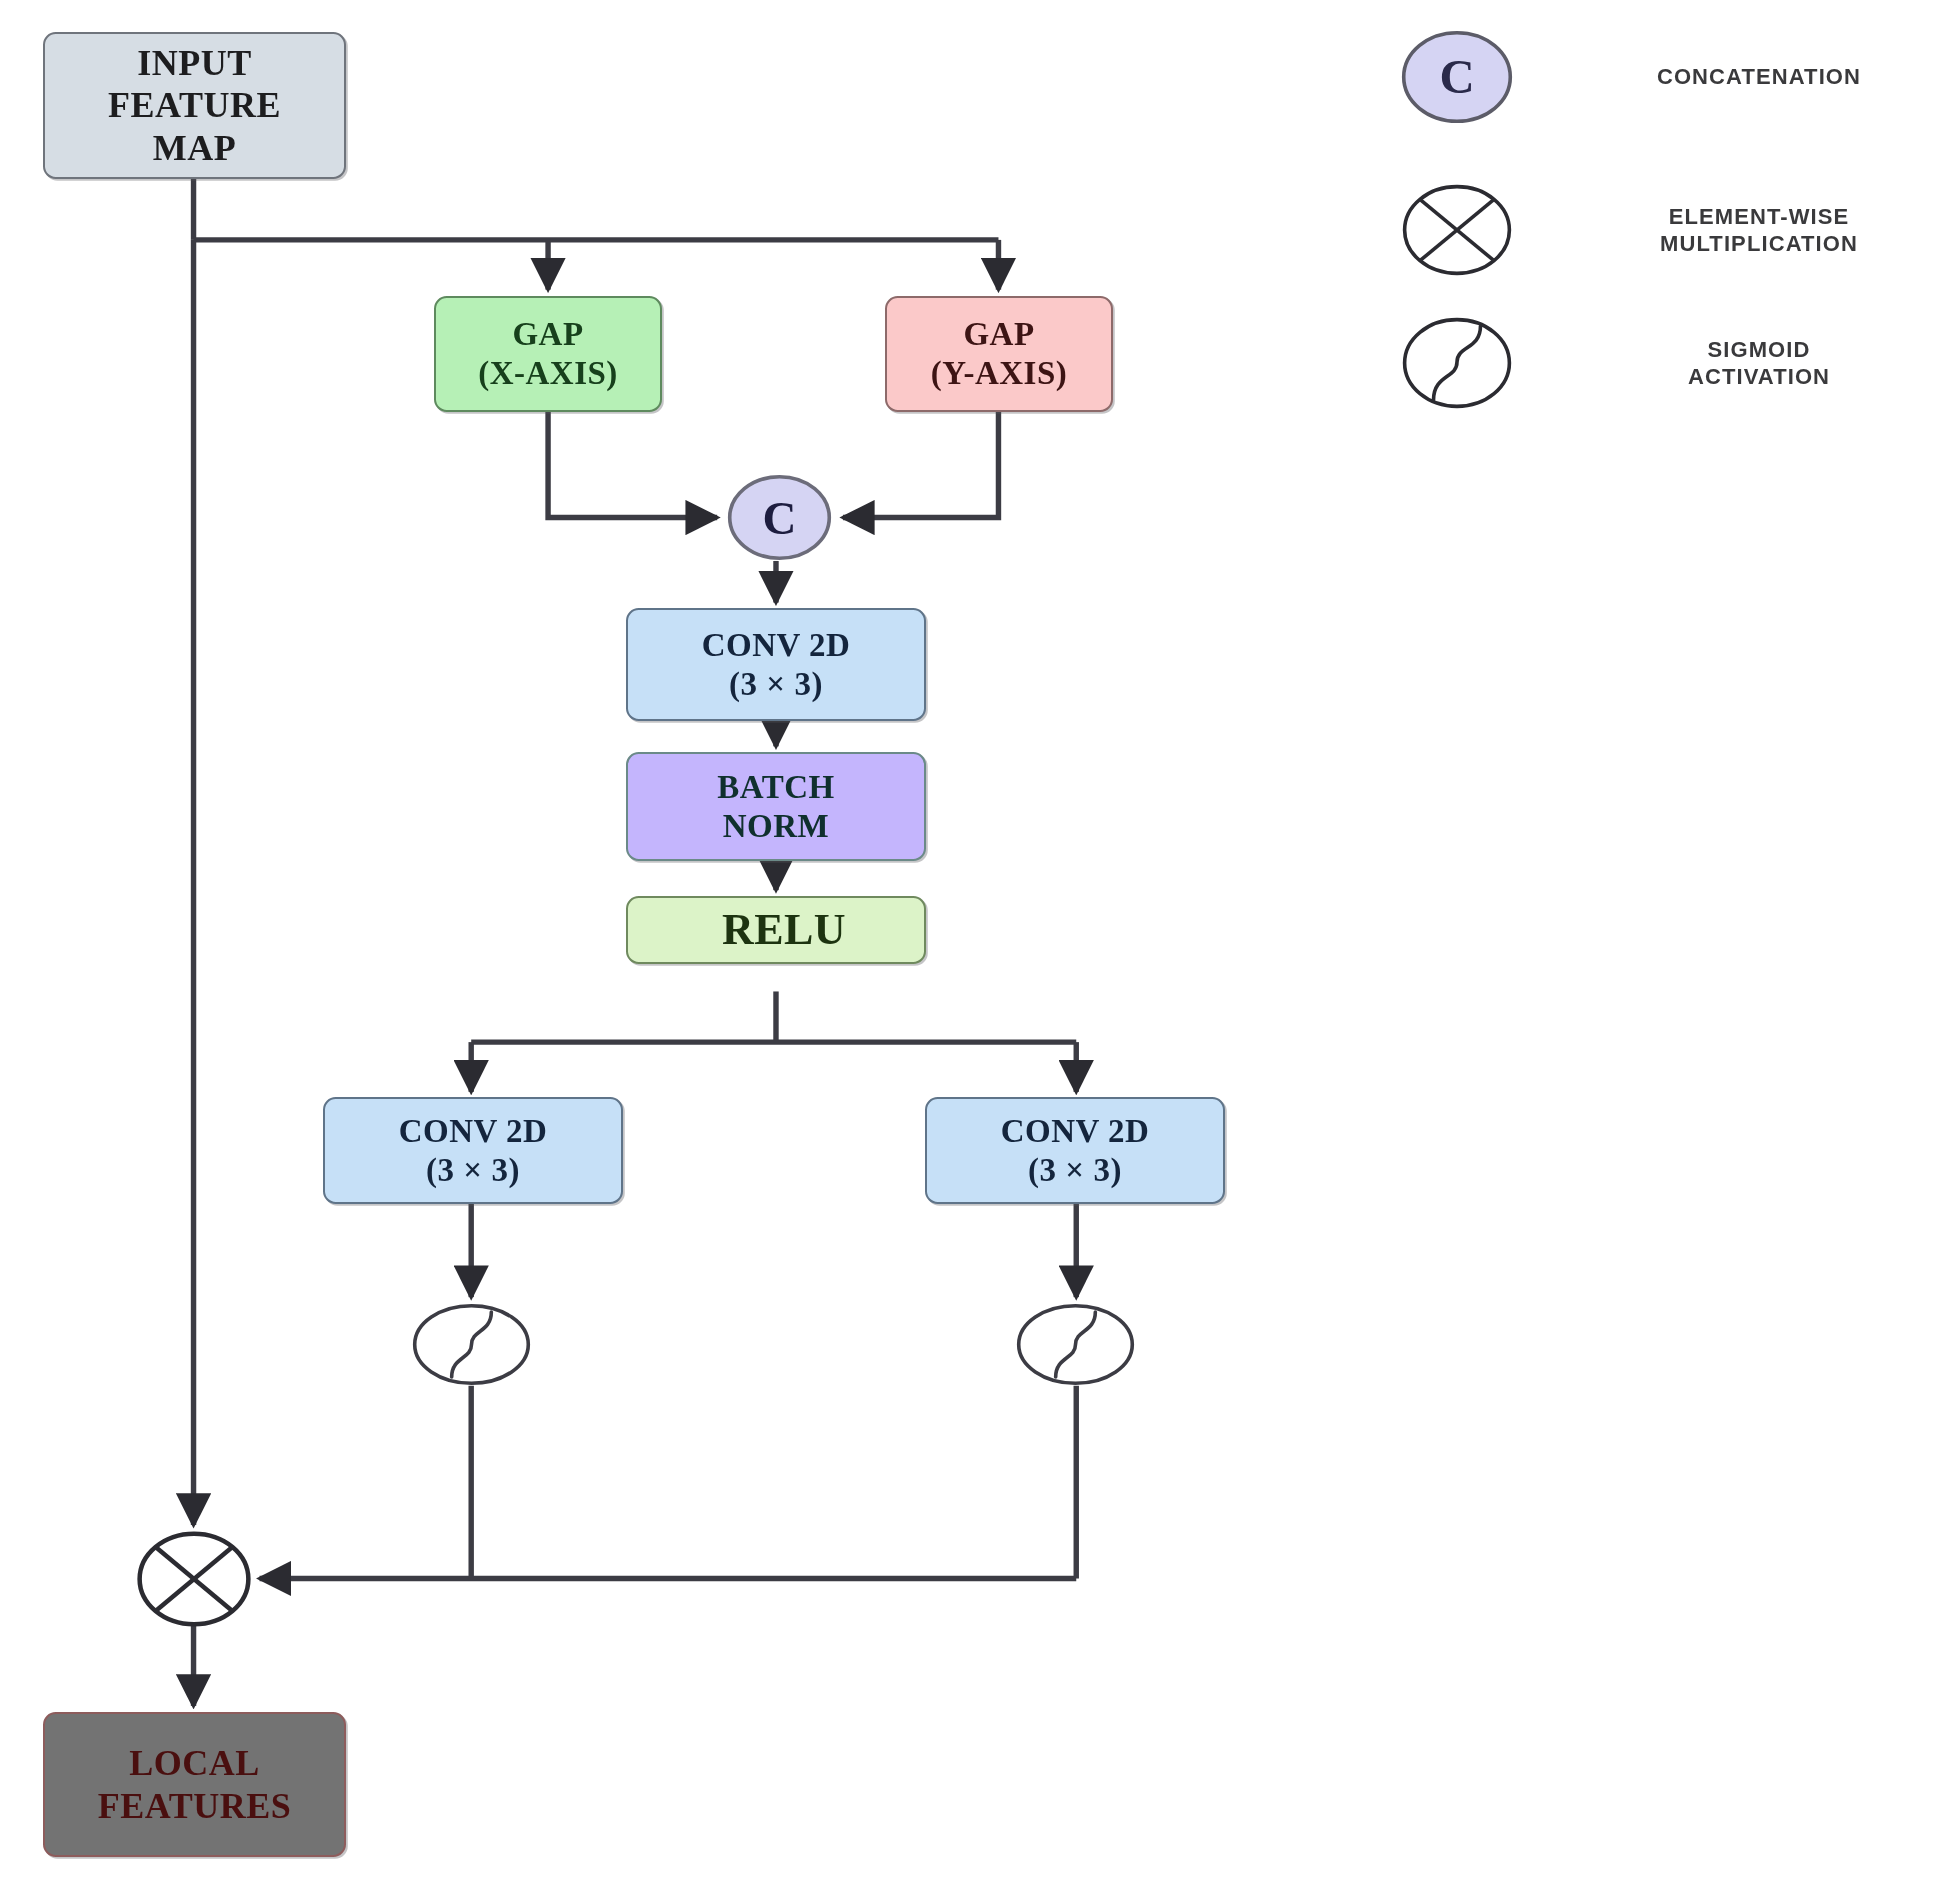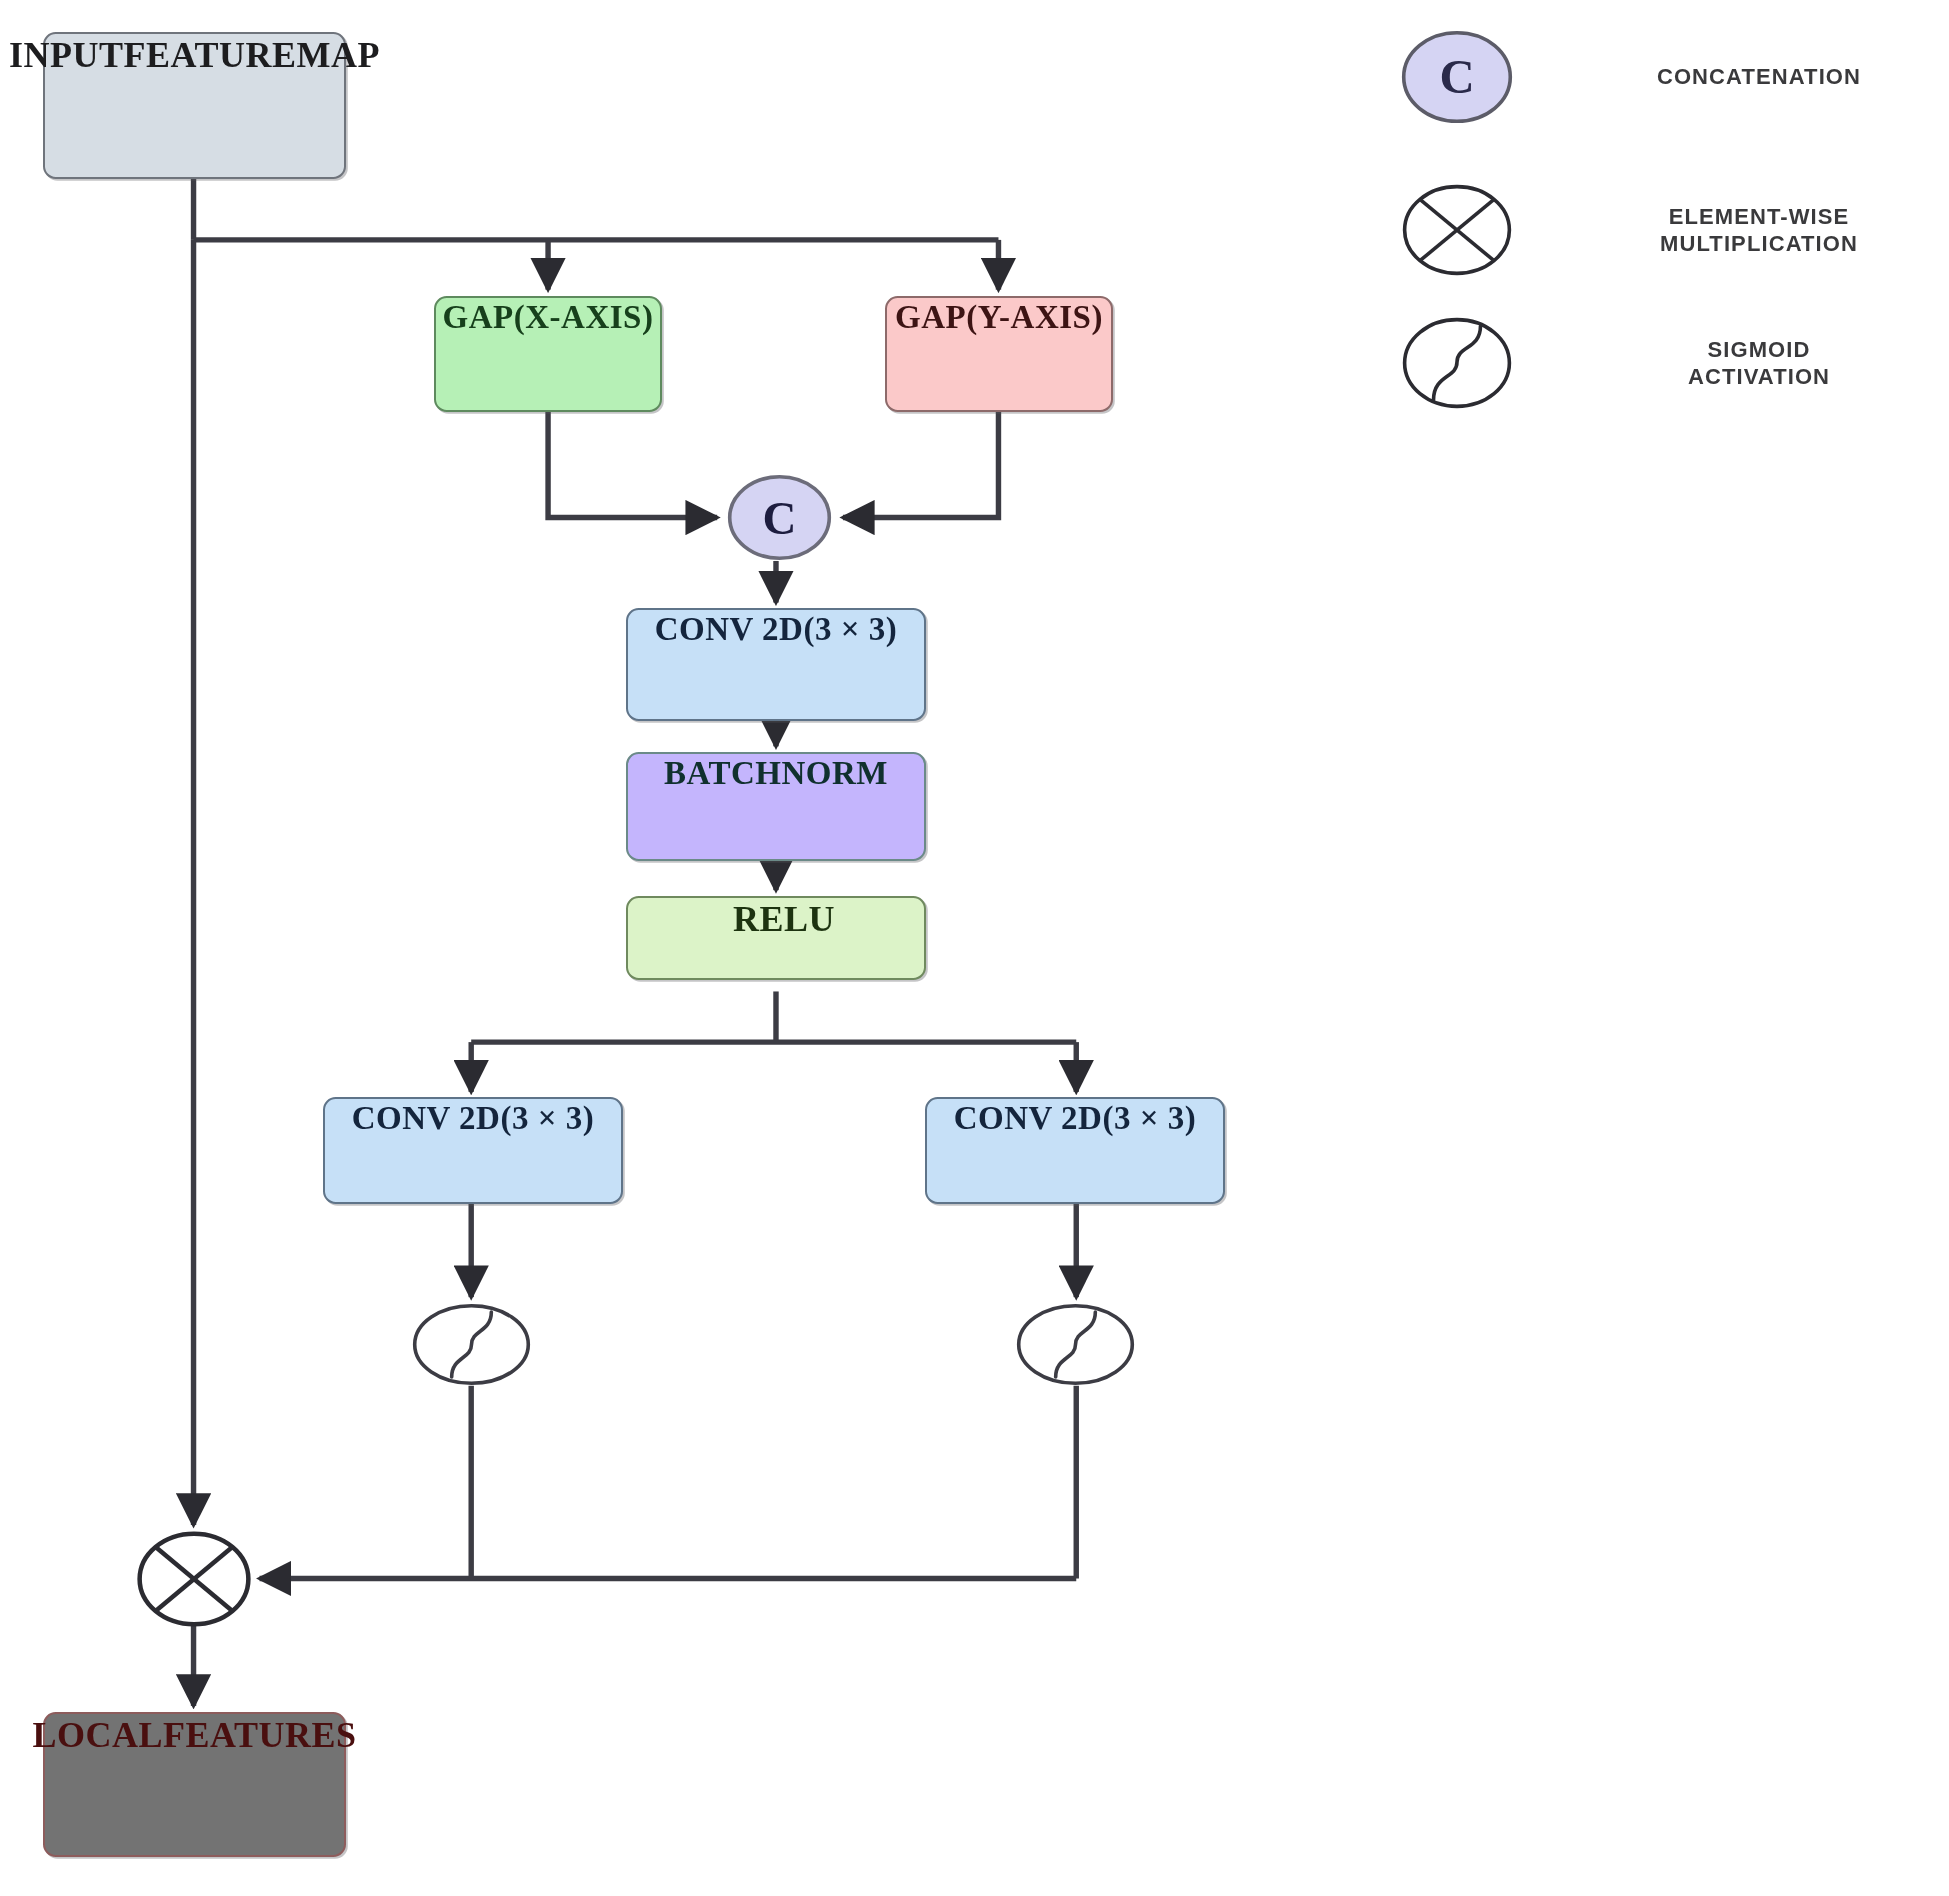--- a/index.html
+++ b/index.html
@@ -19,22 +19,22 @@
     left: 0;
     top: 0;
     width: 1949px;
     height: 1897px;
   }
   .node-box {
     position: absolute;
     box-sizing: border-box;
     border-radius: 12.7px;
     display: flex;
-    flex-direction: row;
-    align-items: flex-start;
+    flex-direction: column;
+    align-items: center;
     justify-content: center;
     text-align: center;
     font-weight: bold;
     letter-spacing: 0.5px;
     line-height: 1.18;
     box-shadow: 1.8px 1.8px 0 rgba(90,90,95,0.35);
   }
   .node-box .l1, .node-box .l2 {
     display: block;
     white-space: nowrap;
@@ -135,21 +135,21 @@
   <div class="node-box" style="left:626px; top:608px; width:300px; height:113px; background:#c6e0f7; border:2.7px solid #5f7489; color:#14253d; font-size:33px;">
     <span class="l1">CONV 2D</span>
     <span class="l2">(3 × 3)</span>
   </div>
 
   <div class="node-box" style="left:626px; top:752px; width:300px; height:109px; background:#c4b5fd; border:2.7px solid #6b8a88; color:#10302e; font-size:33px;">
     <span class="l1">BATCH</span>
     <span class="l2">NORM</span>
   </div>
 
-  <div class="node-box" style="left:626px; top:896px; width:300px; height:84px; background:#dcf3c8; border:2.7px solid #6f8a5e; color:#1d3310; font-size:36px;padding-left:16px;">
+  <div class="node-box" style="left:626px; top:896px; width:300px; height:68px; background:#dcf3c8; border:2.7px solid #6f8a5e; color:#1d3310; font-size:44px;padding-left:16px;">
     <span class="l1">RELU</span>
   </div>
 
   <div class="node-box" style="left:323px; top:1097px; width:300px; height:107px; background:#c6e0f7; border:2.7px solid #5f7489; color:#14253d; font-size:33px;">
     <span class="l1">CONV 2D</span>
     <span class="l2">(3 × 3)</span>
   </div>
 
   <div class="node-box" style="left:925px; top:1097px; width:300px; height:107px; background:#c6e0f7; border:2.7px solid #5f7489; color:#14253d; font-size:33px;">
     <span class="l1">CONV 2D</span>

